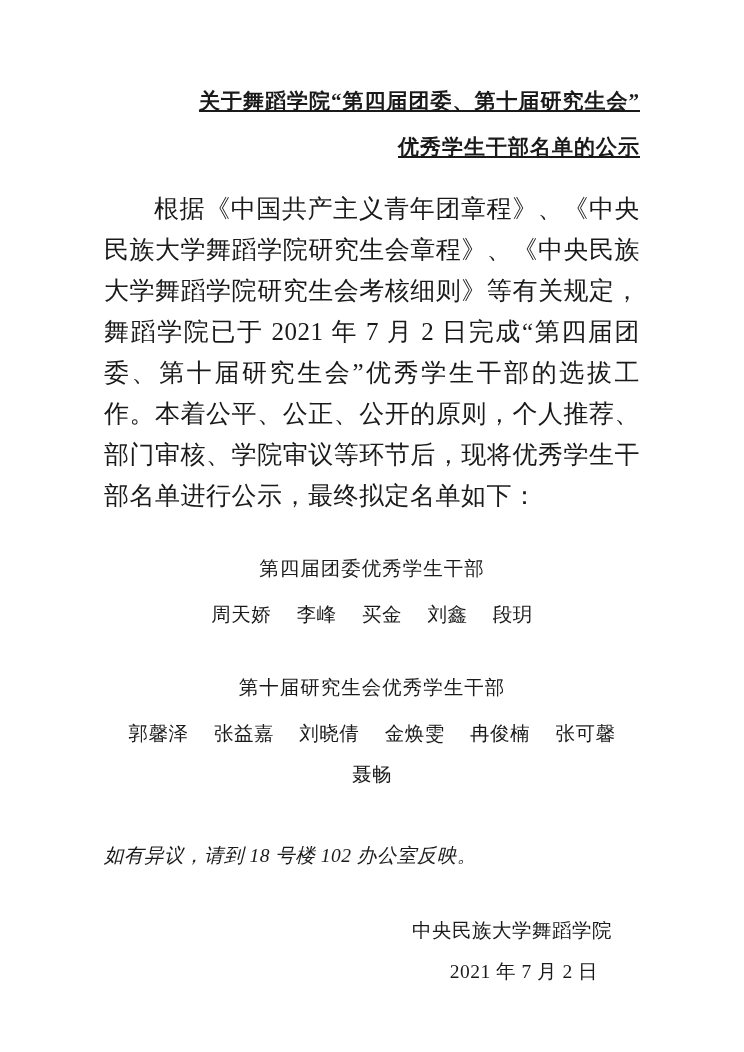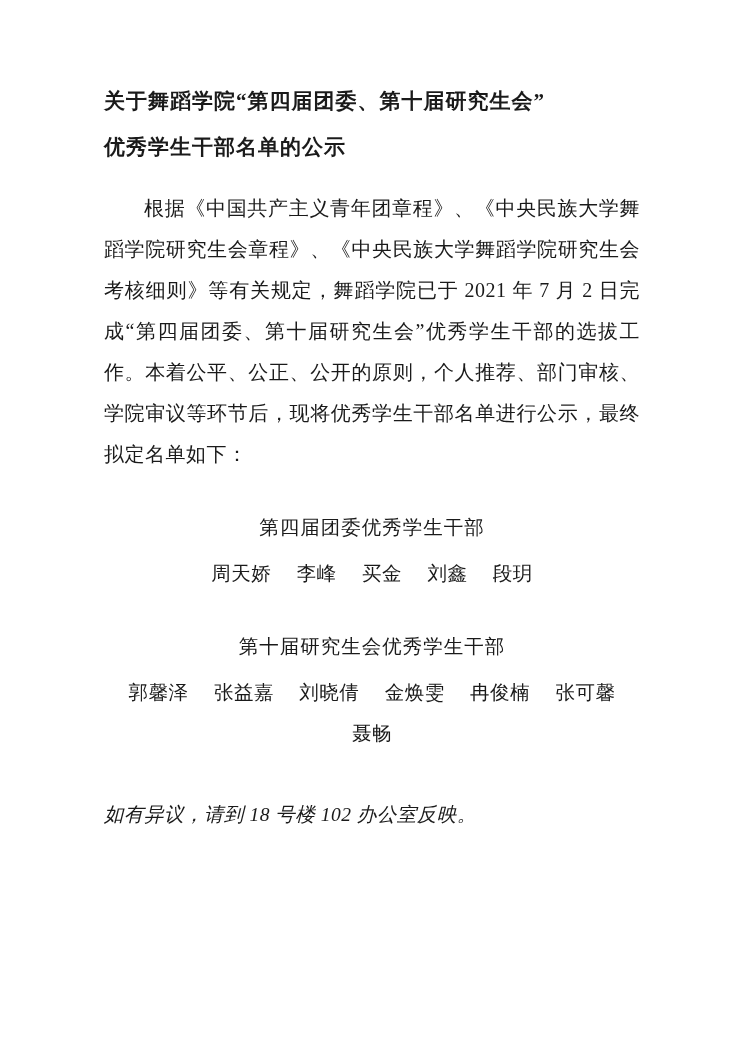--- a/index.html
+++ b/index.html
@@ -15,32 +15,33 @@
     overflow: hidden;
   }
   .page {
     position: relative;
     width: 744px;
     height: 1052px;
     box-sizing: border-box;
     padding: 78px 104px 40px 104px;
   }
   .doc-title {
-    text-align: left;
+    text-align: right;
     font-weight: bold;
     font-size: 21px;
     letter-spacing: 1px;
     line-height: 46px;
+    text-decoration: underline;
   }
   .doc-title .line {
     display: block;
   }
   .body-text {
     margin-top: 18px;
-    font-size: 20px;
+    font-size: 25px;
     line-height: 41px;
     text-align: justify;
     text-justify: inter-ideograph;
     text-indent: 2em;
     letter-spacing: 0.5px;
   }
   .section {
     margin-top: 34px;
   }
   .section-heading {
@@ -116,14 +117,18 @@
       <span class="name">刘晓倩</span>
       <span class="name">金焕雯</span>
       <span class="name">冉俊楠</span>
       <span class="name">张可馨</span>
       <span class="name">聂畅</span>
     </div>
   </div>
 
   <p class="notice">如有异议，请到 18 号楼 102 办公室反映。</p>
 
+  <div class="signature">
+    <span class="sig-line">中央民族大学舞蹈学院</span>
+    <span class="sig-date">2021 年 7 月 2 日</span>
+  </div>
 
 </div>
 
 </body></html>

